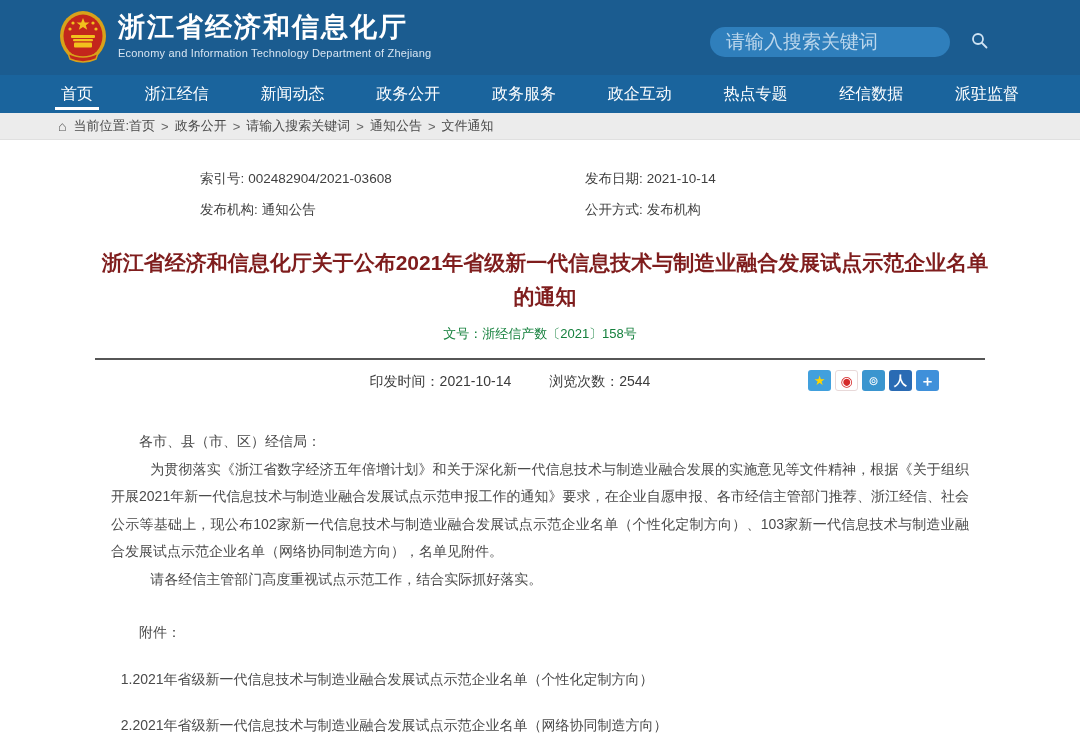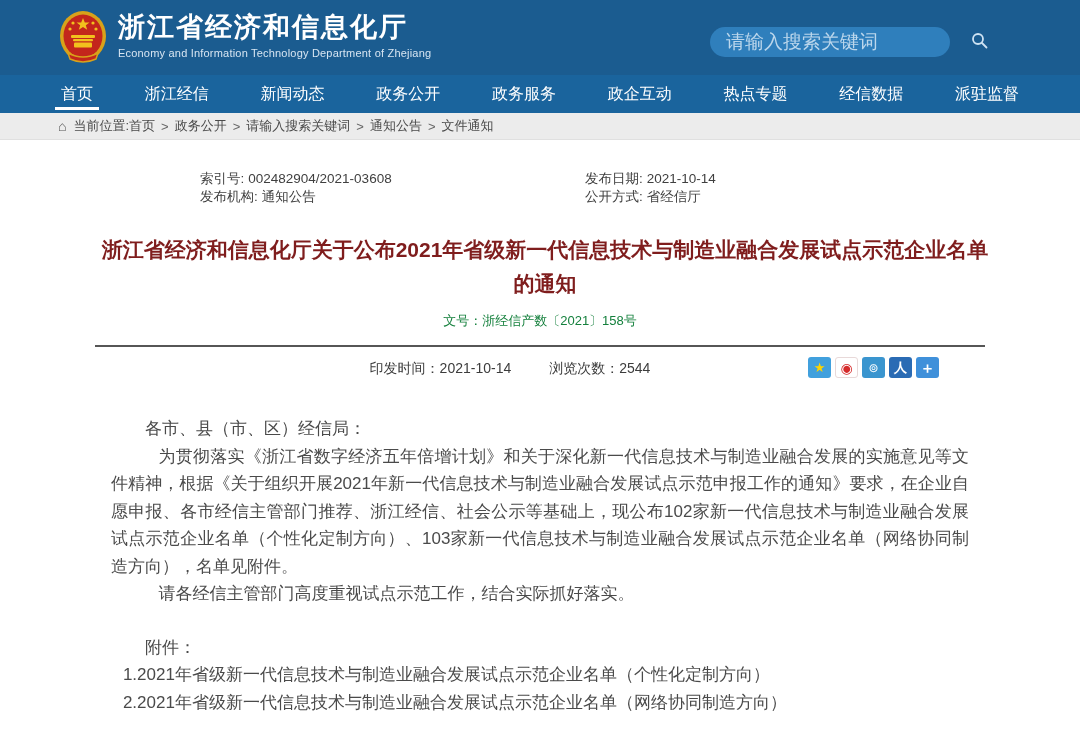--- a/index.html
+++ b/index.html
@@ -33,21 +33,21 @@
   .breadcrumb-bar { height:27px; background:#ececec; border-bottom:1px solid #e0e0e0;
     display:flex; align-items:center; padding-left:58px; font-size:13px; color:#4a4a4a; }
   .crumb-home { margin-right:7px; font-size:14px; color:#555; }
   .crumb-sep { margin:0 6px; color:#666; }
   .crumb-link { cursor:pointer; }
 
   
   .content { width:890px; margin:0 auto; }
 
   .doc-meta { margin-top:30px; padding-left:105px; display:grid;
-    grid-template-columns:385px auto; font-size:13.5px; color:#3f3f3f; }
+    grid-template-columns:385px auto; row-gap:13px; font-size:13.5px; color:#3f3f3f; }
   .meta-label { margin-right:4px; }
 
   .doc-title { margin:27px auto 0; width:900px; text-align:center; font-size:21px;
     font-weight:bold; color:#7f1d1d; line-height:34px; }
   .doc-number { margin-top:11px; text-align:center; font-size:13px; color:#15803d; }
 
   .title-divider { margin-top:15px; border:none; border-top:2px solid #565656; }
 
   .print-row { position:relative; height:44px; display:flex; align-items:center;
     justify-content:center; font-size:14px; color:#3c3c3c; }
@@ -55,27 +55,27 @@
   .share-icons { position:absolute; right:46px; top:10px; display:flex; gap:4px; }
   .share-icon { width:23px; height:21px; border-radius:3px; display:flex;
     align-items:center; justify-content:center; font-size:13px; cursor:pointer;
     line-height:1; }
   .icon-qzone  { background:#41a0dd; color:#ffd400; }
   .icon-weibo  { background:#fff; color:#d52b2b; border:1px solid #e4cf ; border:1px solid #e8d9d9; font-size:14px; }
   .icon-tqq    { background:#3a95cf; color:#fff; font-size:12px; }
   .icon-renren { background:#2a6bb4; color:#fff; font-weight:bold; }
   .icon-more   { background:#3f90da; color:#fff; font-weight:bold; font-size:15px; }
 
-  .doc-body { margin-top:24px; padding:0 16px; font-size:17px; color:#4a4a4a;
+  .doc-body { margin-top:24px; padding:0 16px; font-size:14px; color:#4a4a4a;
     line-height:27.5px; text-align:justify; }
   .salutation { text-indent:2em; }
   .para { text-indent:2.8em; }
   .attach-block { margin-top:26px; }
   .attach-label { text-indent:2em; }
-  .attach-item { text-indent:.7em; cursor:pointer; }
+  .attach-item { text-indent:.7em; cursor:pointer;margin-top:19px; }
 
   .sign-block { margin-top:38px; padding:0 16px; text-align:right; font-size:14.5px;
     color:#4a4a4a; line-height:30px; }
 </style>
 </head>
 <body>
 
 <div class="site-header">
   <div class="logo-wrap">
     <svg width="50" height="58" viewBox="0 0 50 58">
@@ -141,21 +141,21 @@
     <div>
       <span class="meta-label">索引号:</span><span>002482904/2021-03608</span>
     </div>
     <div>
       <span class="meta-label">发布日期:</span><span>2021-10-14</span>
     </div>
     <div>
       <span class="meta-label">发布机构:</span><span>通知公告</span>
     </div>
     <div>
-      <span class="meta-label">公开方式:</span><span>省经信厅</span>
+      <span class="meta-label">公开方式:</span><span>发布机构</span>
     </div>
   </div>
 
   <h1 class="doc-title">浙江省经济和信息化厅关于公布2021年省级新一代信息技术与制造业融合发展试点示范企业名单的通知</h1>
   <div class="doc-number">文号：浙经信产数〔2021〕158号</div>
 
   <hr class="title-divider">
 
   <div class="print-row">
     <div class="print-group">

